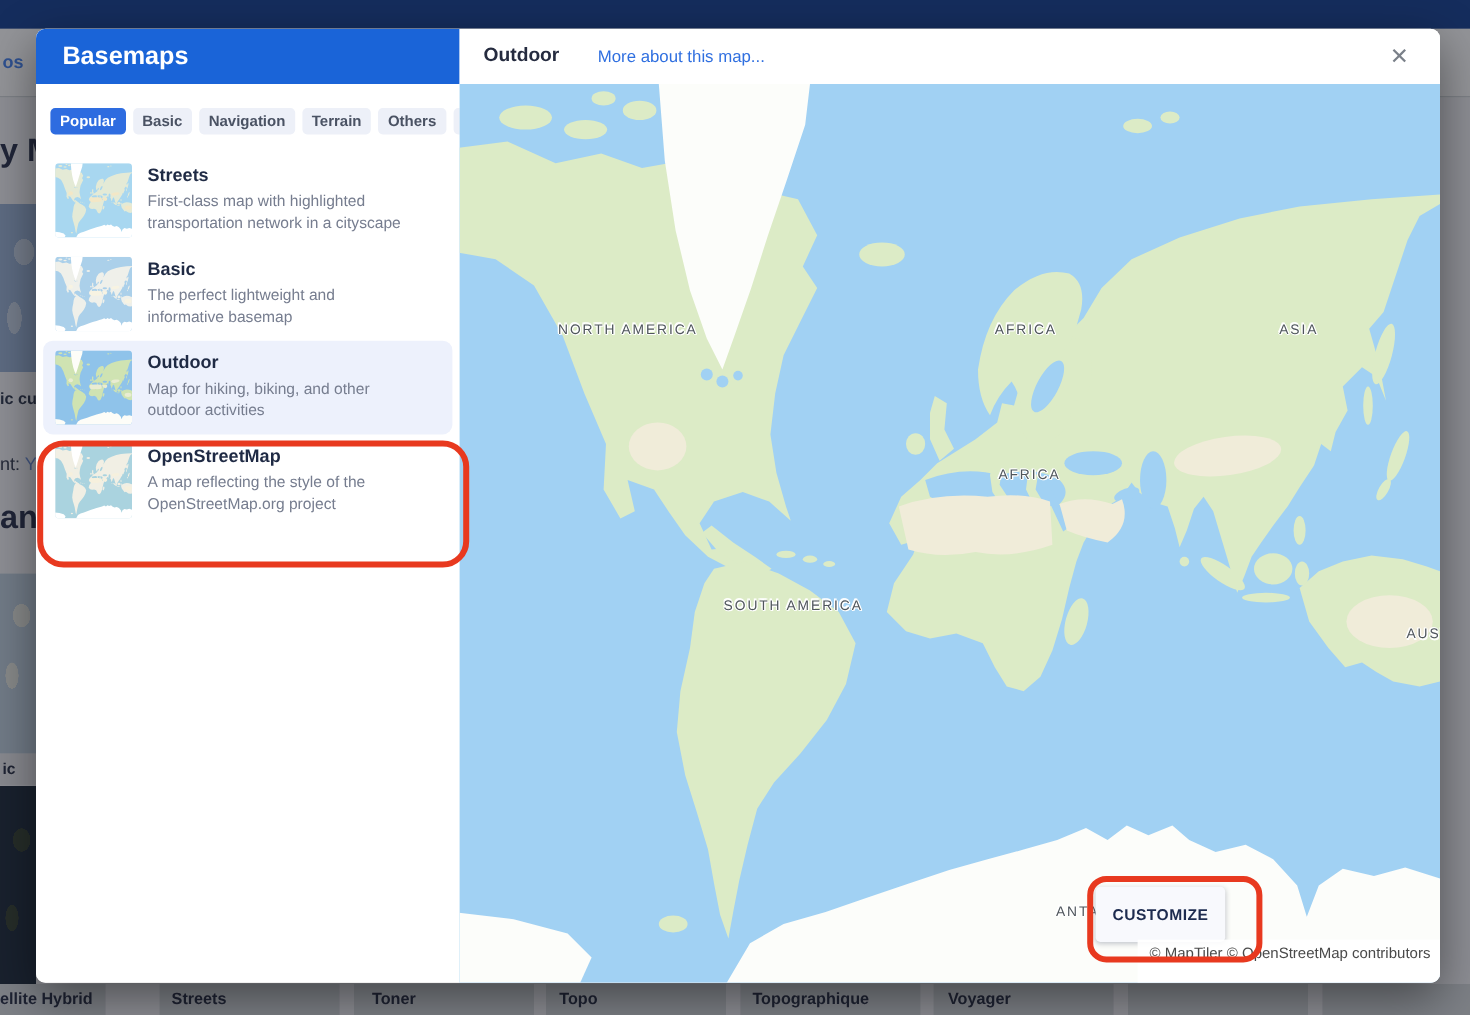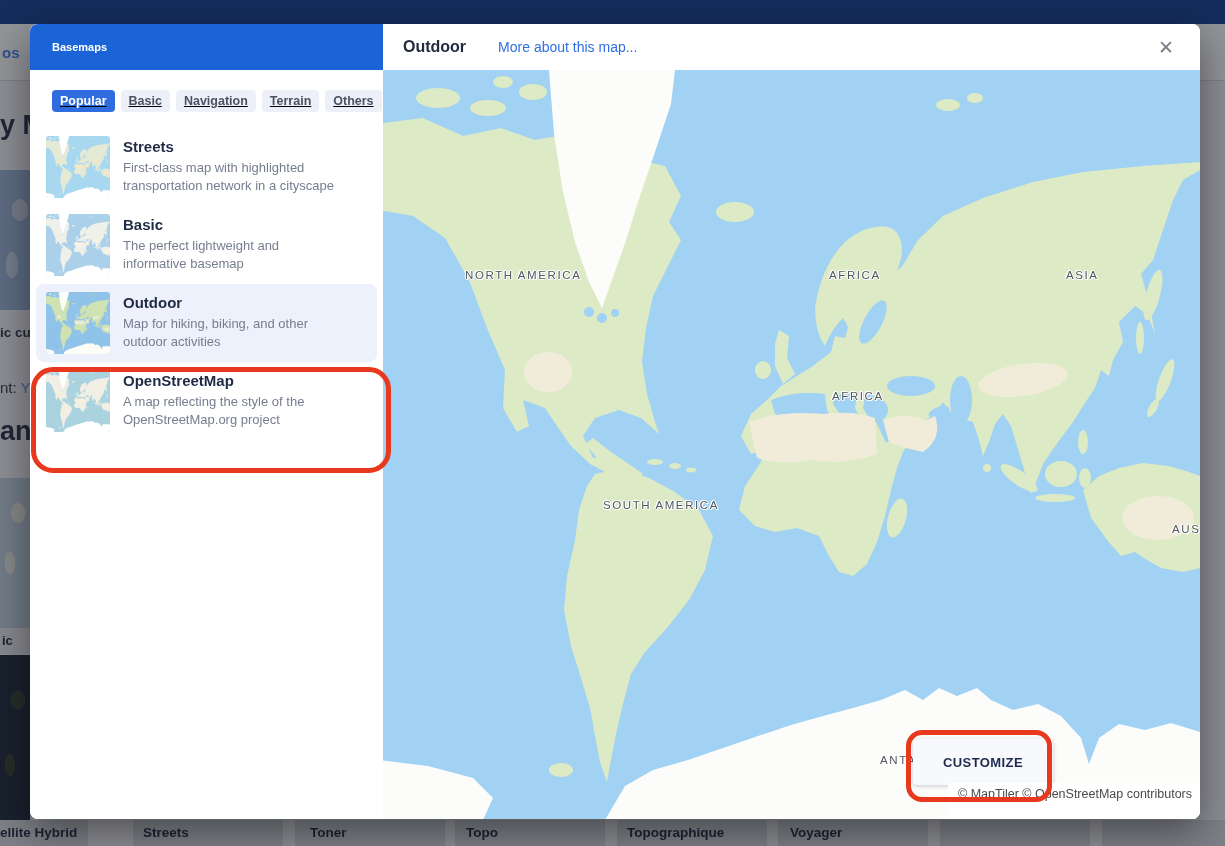--- a/index.html
+++ b/index.html
@@ -38,22 +38,22 @@
     position:absolute;top:0;white-space:nowrap;}
   
   .dim{position:absolute;inset:0;background:rgba(15,17,26,0.45);z-index:1;}
 
   
   .modal{position:absolute;left:30px;top:24px;width:1170px;height:795px;z-index:2;
     background:#ffffff;border-radius:8px;overflow:hidden;display:flex;
     box-shadow:0 12px 40px rgba(0,0,0,0.45);}
   .sidebar{width:353px;flex:0 0 353px;display:flex;flex-direction:column;background:#ffffff;}
   .sidebar-header{height:46px;flex:0 0 46px;background:#1a64d8;display:flex;align-items:center;}
-  .sidebar-title{color:#ffffff;font-size:11px;font-weight:600;margin-left:22px;}
-  .chips{display:flex;gap:6px;margin:20px 0 0 22px;flex-wrap:nowrap;text-decoration:underline;}
+  .sidebar-title{color:#ffffff;font-size:21px;font-weight:600;margin-left:22px;}
+  .chips{display:flex;gap:6px;margin:20px 0 0 12px;flex-wrap:nowrap;}
   .chip{font-size:12.5px;font-weight:600;color:#4a5263;background:#edf0f8;
     border-radius:4px;padding:4px 8px;cursor:pointer;white-space:nowrap;}
   .chip.active{background:#2e6ce0;color:#ffffff;}
   .itemlist{margin:16px 6px 0 6px;}
   .item{display:flex;gap:13px;padding:8px 10px;border-radius:8px;cursor:pointer;align-items:flex-start;}
   .item.selected{background:#edf1fc;}
   .thumb{width:64px;height:62px;border-radius:3px;flex:0 0 64px;overflow:hidden;display:block;}
   .item-title{font-size:15px;font-weight:700;color:#1f2a44;margin-top:2px;}
   .item-desc{font-size:13px;color:#767d8f;line-height:17.5px;margin-top:4px;max-width:222px;}
 
@@ -68,21 +68,21 @@
   .world .land{fill:var(--land);}
   .world .desert{fill:var(--desert);}
   .world .ice{fill:var(--ice);}
   .world .sea{fill:var(--ocean);}
   .map-label{position:absolute;font-size:11.5px;font-weight:400;color:#4f565c;letter-spacing:1.6px;
     text-shadow:-1px 0 #fff,1px 0 #fff,0 -1px #fff,0 1px #fff,1px 1px #fff,-1px -1px #fff;
     white-space:nowrap;padding-left:32px;}
   .btn{position:absolute;height:46px;border-radius:4px;font-size:13px;font-weight:700;
     letter-spacing:0.4px;display:flex;align-items:center;justify-content:center;cursor:pointer;
     font-family:"Liberation Sans","DejaVu Sans",sans-serif;border:none;}
-  .btn-customize{left:530px;top:669px;width:140px;background:#f8f9fd;color:#1d2b4f;
+  .btn-customize{left:530px;top:669px;width:108px;background:#f8f9fd;color:#1d2b4f;
     box-shadow:0 1px 4px rgba(30,40,70,0.25);}
   .btn-use{left:655px;top:669px;width:122px;background:#2e6ae3;color:#ffffff;}
   .attribution{position:absolute;right:0;bottom:0;height:22px;background:rgba(255,255,255,0.9);
     font-size:12.5px;color:#4a4a4a;line-height:22px;padding:0 8px 14px 10px;white-space:nowrap;}
 
   
   .ring{position:absolute;border:5px solid #e8391f;pointer-events:none;z-index:3;}
   .ring-outdoor{left:31px;top:367px;width:350px;height:96px;border-radius:22px;}
   .ring-customize{left:906px;top:730px;width:136px;height:62px;border-radius:16px;}
 

